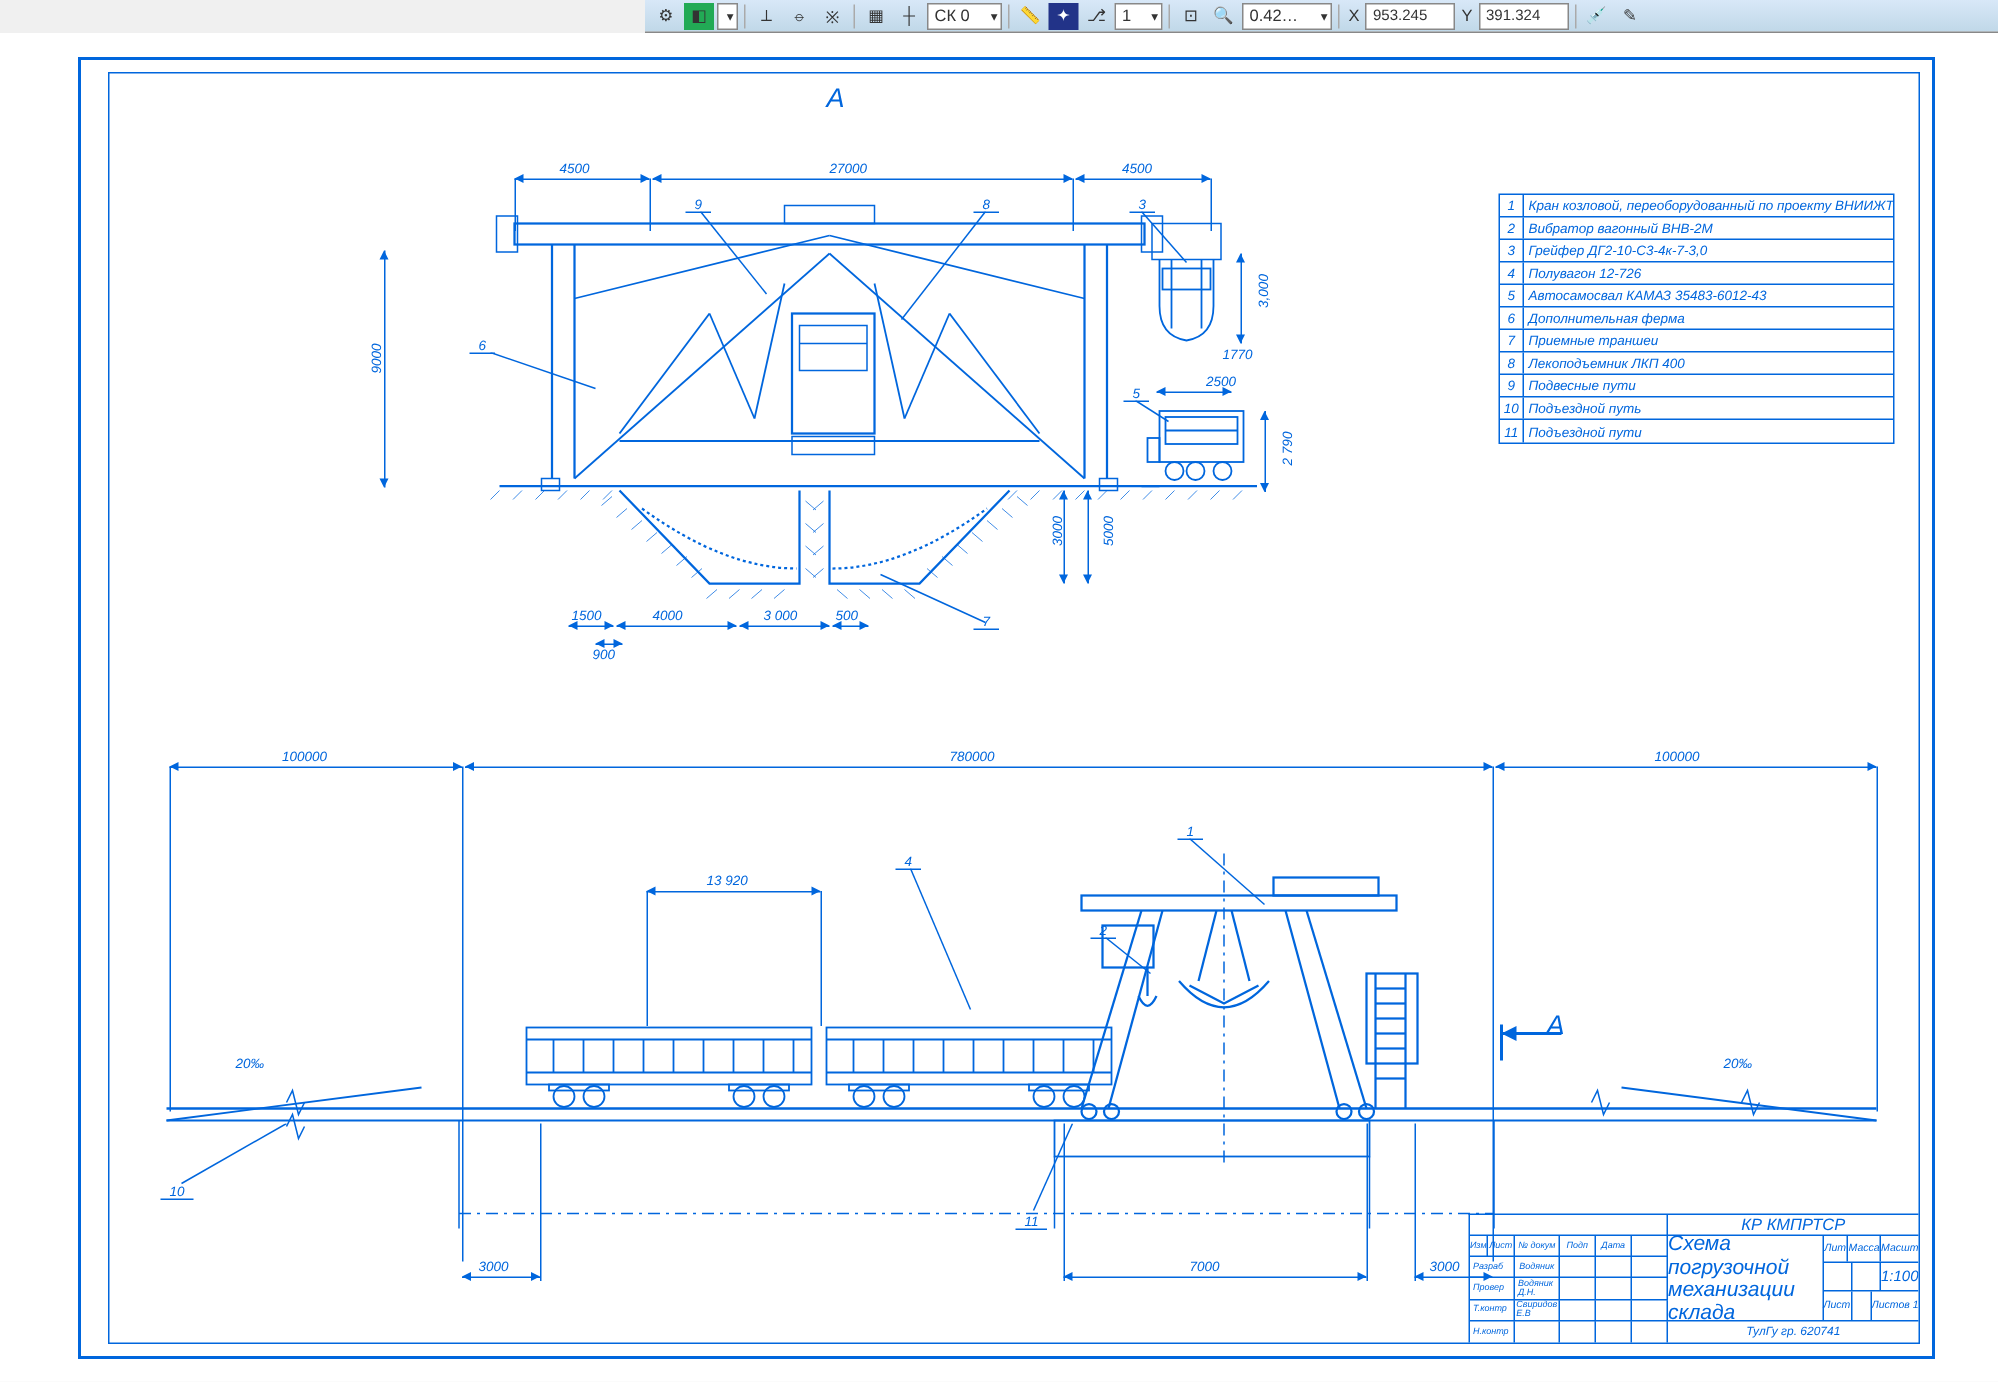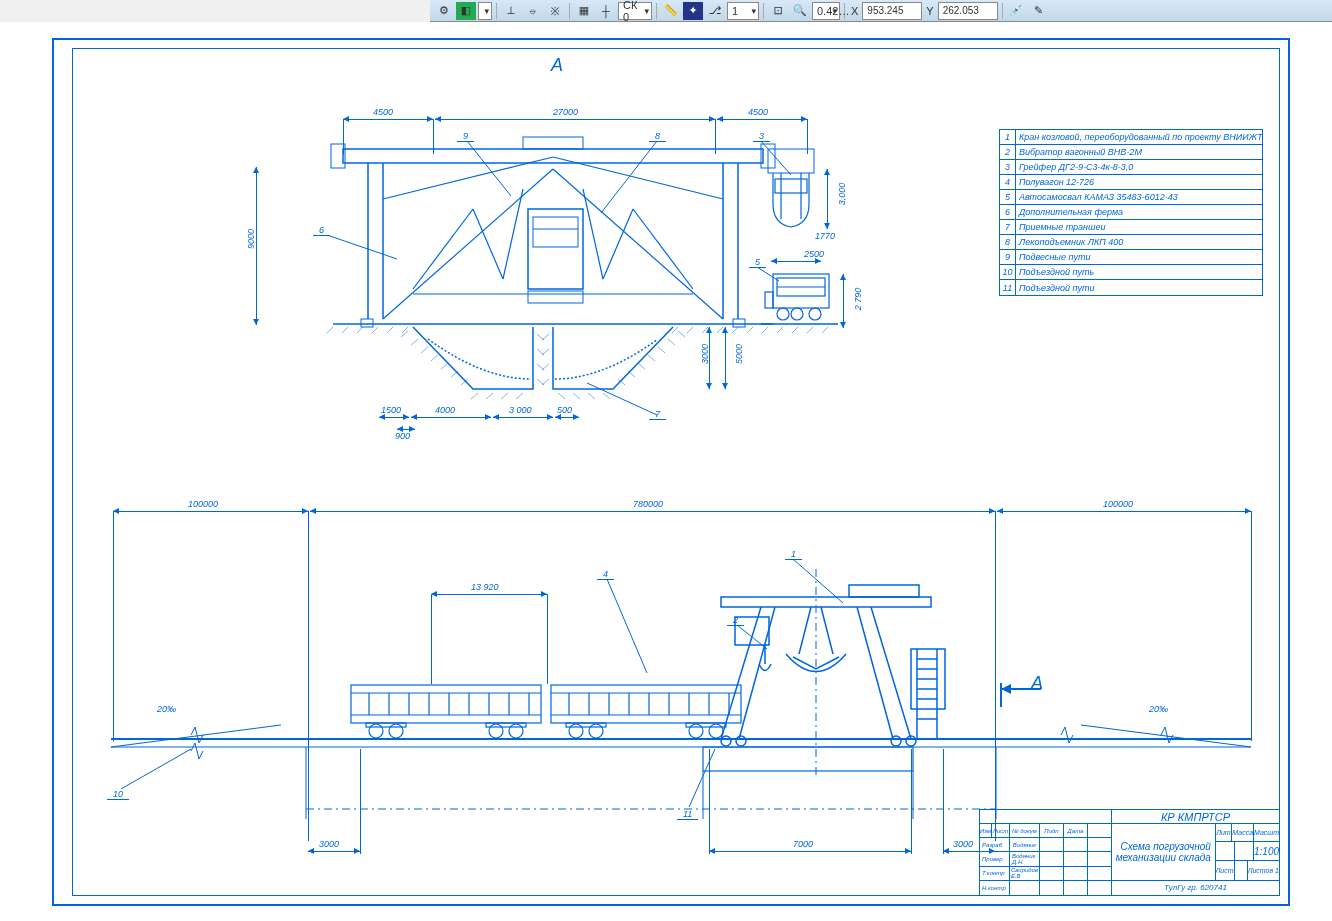--- a/index.html
+++ b/index.html
@@ -63,21 +63,21 @@
     border-left: 1.5px solid #0066dd; border-top: 1.5px solid #0066dd;
     font-size: 8px; font-style: italic; color:#0066dd; }
   .tb-grid { display:grid; height:100%;
     grid-template-columns: 12px 18px 30px 24px 24px 24px 1fr;
     grid-template-rows: 14px repeat(5, 1fr); }
   .tb-cell { border-right: 1px solid #0066dd; border-bottom: 1px solid #0066dd;
     display:flex; align-items:center; justify-content:center; padding:0 2px; overflow:hidden; }
   .tb-cell.nr { border-right:none; }
   .tb-cell.nb { border-bottom:none; }
   .tb-title-main { font-size: 11px; }
-  .tb-title-sub { font-size: 10px; text-align:right; line-height:1.1; }
+  .tb-title-sub { font-size: 14px; text-align:left; line-height:1.1; }
   .tb-scale { font-size: 10px; }
   
   
   .blue-line { stroke:#0066dd; fill:none; }
   .blue-fill { fill:#0066dd; }
   .dash-line { stroke:#0066dd; stroke-dasharray: 8 4 2 4; fill:none; }
   .hatch { stroke:#0066dd; stroke-width:0.5; }
   
 </style>
 </head>
@@ -87,35 +87,35 @@
   <div class="tb-btn">⚙</div>
   <div class="tb-btn" style="background:#2a5;">◧</div>
   <div class="tb-dropdown" style="width:12px;padding:0 10px 0 2px"></div>
   <div class="tb-sep"></div>
   <div class="tb-btn">⟂</div>
   <div class="tb-btn">⦵</div>
   <div class="tb-btn">※</div>
   <div class="tb-sep"></div>
   <div class="tb-btn">▦</div>
   <div class="tb-btn">┼</div>
-  <div class="tb-dropdown" style="width:34px">СК 0</div>
+  <div class="tb-dropdown" style="width:50px">СК 0</div>
   <div class="tb-sep"></div>
   <div class="tb-btn">📏</div>
   <div class="tb-btn" style="background:#238;color:white">✦</div>
   <div class="tb-btn">⎇</div>
   <div class="tb-dropdown" style="width:32px">1</div>
   <div class="tb-sep"></div>
   <div class="tb-btn">⊡</div>
   <div class="tb-btn">🔍</div>
-  <div class="tb-dropdown" style="width:28px">0.42…</div>
+  <div class="tb-dropdown" style="width:60px">0.42…</div>
   <div class="tb-sep"></div>
   <span class="tb-label">X</span>
   <div class="tb-coord">953.245</div>
   <span class="tb-label">Y</span>
-  <div class="tb-coord">262.053</div>
+  <div class="tb-coord">391.324</div>
   <div class="tb-sep"></div>
   <div class="tb-btn">💉</div>
   <div class="tb-btn">✎</div>
 </div>
 
 <div class="canvas">
   <div class="frame-outer">
     <div class="frame-inner">
 
       <div class="drawing-area">
@@ -470,21 +470,21 @@
           <div class="legend-row">
               <div class="legend-num">1</div>
               <div class="legend-txt">Кран козловой, переоборудованный по проекту ВНИИЖТ</div>
             </div>
           <div class="legend-row">
               <div class="legend-num">2</div>
               <div class="legend-txt">Вибратор вагонный ВНВ-2М</div>
             </div>
           <div class="legend-row">
               <div class="legend-num">3</div>
-              <div class="legend-txt">Грейфер ДГ2-9-С3-4к-8-3,0</div>
+              <div class="legend-txt">Грейфер ДГ2-10-С3-4к-7-3,0</div>
             </div>
           <div class="legend-row">
               <div class="legend-num">4</div>
               <div class="legend-txt">Полувагон 12-726</div>
             </div>
           <div class="legend-row">
               <div class="legend-num">5</div>
               <div class="legend-txt">Автосамосвал КАМАЗ 35483-6012-43</div>
             </div>
           <div class="legend-row">

